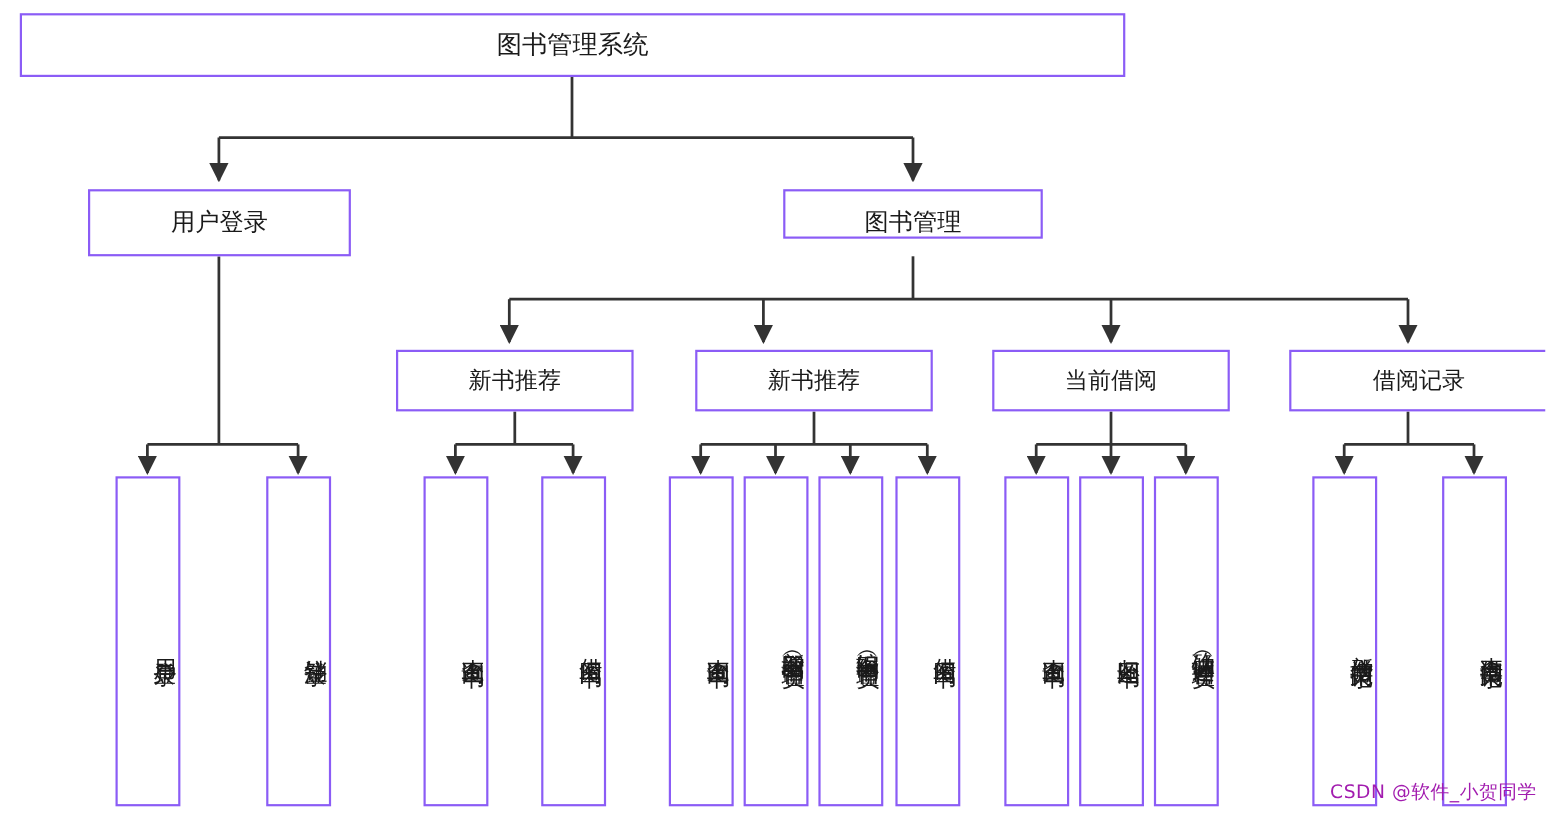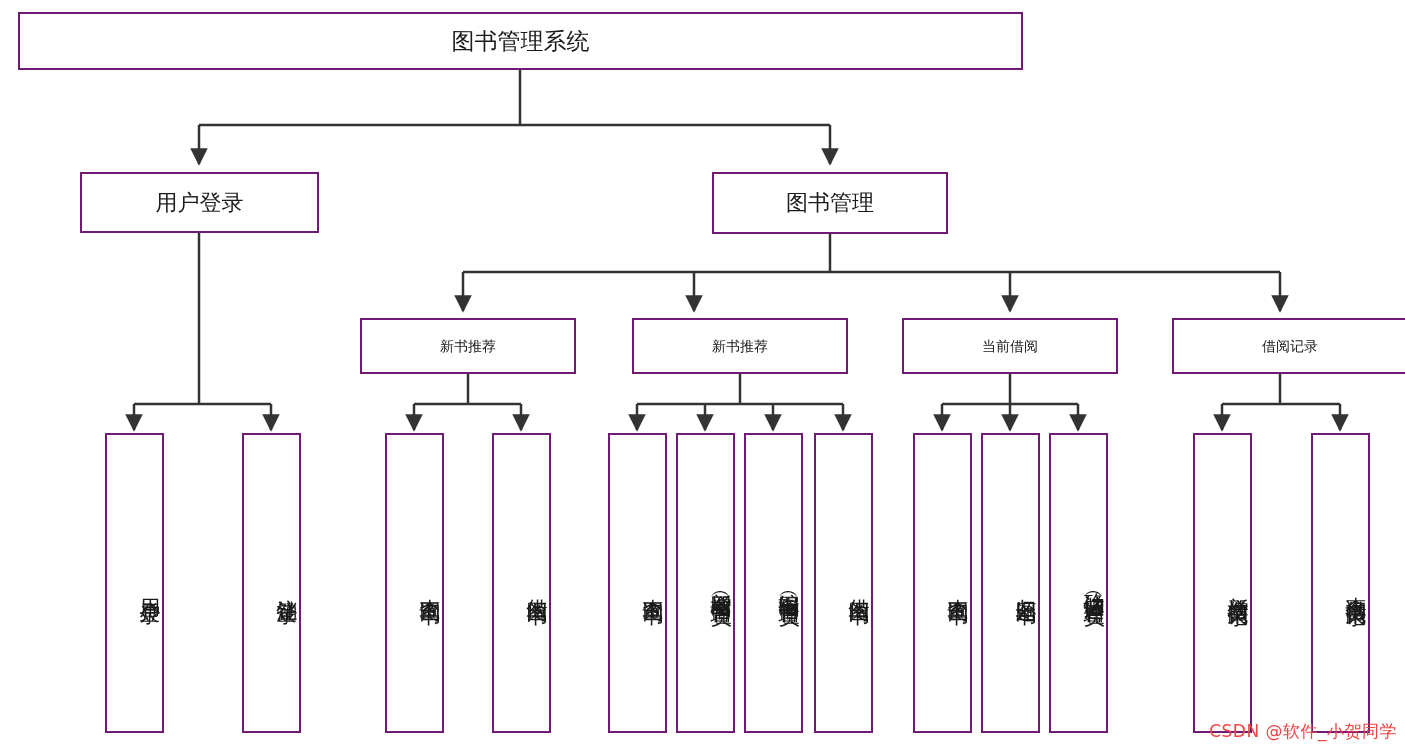--- a/index.html
+++ b/index.html
@@ -22,35 +22,35 @@
     position: absolute;
     left: 0;
     top: 0;
     width: 1405px;
     height: 747px;
     pointer-events: none;
   }
   .node {
     position: absolute;
     box-sizing: border-box;
-    border: 2px solid #701a75;
+    border: 2px solid #8b5cf6;
     background: #ffffff;
     display: flex;
     align-items: center;
     justify-content: center;
     color: #1a1a1a;
   }
   .node.root {
     font-size: 23px;
   }
   .node.level1 {
     font-size: 22px;
   }
   .node.level2 {
-    font-size: 14px;
+    font-size: 21px;
   }
   .node.leaf {
     font-size: 21px;
     writing-mode: vertical-rl;
     text-orientation: upright;
     letter-spacing: 2px;
     padding-top: 6px;
     align-items: flex-start;
     justify-content: center;
   }
@@ -58,23 +58,23 @@
     padding-top: 4px;
   }
   .node-label {
     display: block;
     line-height: 1.15;
     white-space: pre-line;
   }
   .watermark {
     position: absolute;
     right: 8px;
-    bottom: 4px;
+    bottom: 16px;
     font-size: 17px;
-    color: #ef4444;
+    color: #a21caf;
     letter-spacing: 0.5px;
     white-space: nowrap;
   }
 </style>
 </head>
 <body>
 
 <div id="diagram">
 
   <svg id="edges" viewBox="0 0 1405 747" xmlns="http://www.w3.org/2000/svg">
@@ -127,21 +127,21 @@
     </g>
   </svg>
 
   <div class="node root" style="left:18px; top:12px; width:1005px; height:58px;">
     <span class="node-label">图书管理系统</span>
   </div>
 
   <div class="node level1" style="left:80px; top:172px; width:239px; height:61px;">
     <span class="node-label">用户登录</span>
   </div>
-  <div class="node level1" style="left:712px; top:172px; width:236px; height:62px;">
+  <div class="node level1" style="left:712px; top:172px; width:236px; height:45px;align-items:flex-end;">
     <span class="node-label">图书管理</span>
   </div>
 
   <div class="node level2" style="left:360px; top:318px; width:216px; height:56px;">
     <span class="node-label">新书推荐</span>
   </div>
   <div class="node level2" style="left:632px; top:318px; width:216px; height:56px;">
     <span class="node-label">新书推荐</span>
   </div>
   <div class="node level2" style="left:902px; top:318px; width:216px; height:56px;text-align:center;">

